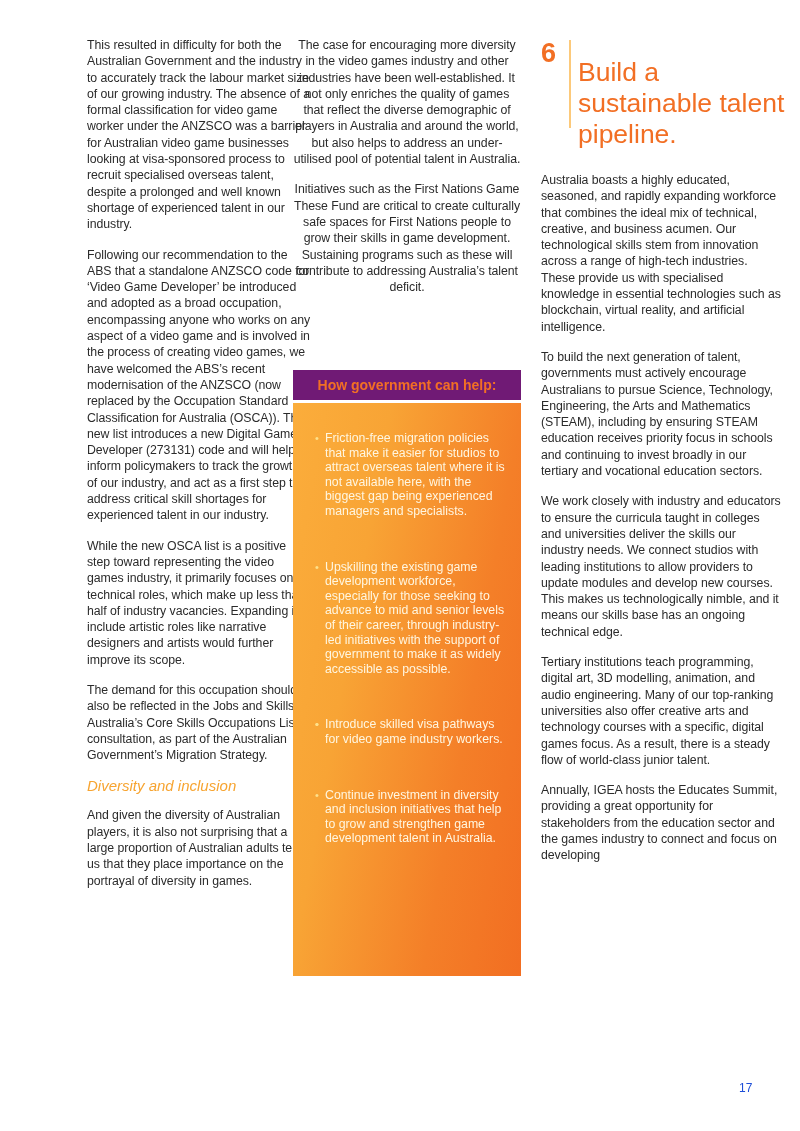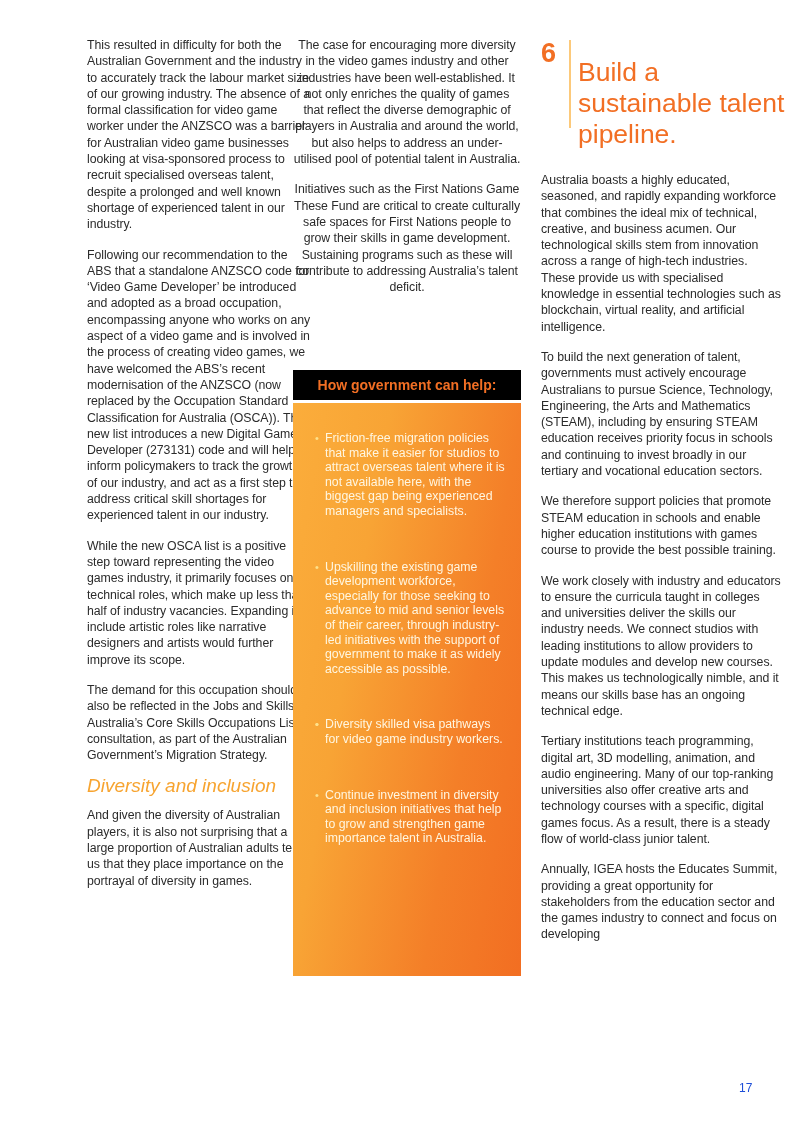--- a/index.html
+++ b/index.html
@@ -5,25 +5,25 @@
   html, body { margin: 0; padding: 0; }
   body {
     width: 800px; height: 1131px; background: #ffffff; position: relative; overflow: hidden;
     font-family: "Liberation Sans", "DejaVu Sans", sans-serif; color: #2b2b2b;
   }
   .col { position: absolute; top: 37px; }
   .col1 { left: 47px; width: 225px; margin-left: 40px; }
   .col2 { left: 293px; width: 228px; text-align: center; }
   .col3 { left: 541px; width: 240px; margin-top: 32px; }
   p { margin: 0 0 14px 0; font-size: 12.3px; line-height: 16.3px; letter-spacing: -0.05px; }
-  .subhead { color: #f7a430; font-style: italic; font-size: 19px; line-height: 18px; margin: 0 0 12px 0; }
+  .subhead { color: #f7a430; font-style: italic; font-size: 15px; line-height: 18px; margin: 0 0 12px 0; }
 
   .callout-head {
     position: absolute; left: 293px; top: 370px; width: 228px; height: 30px;
-    background: #000000; display: flex; align-items: center; justify-content: center;
+    background: #701a75; display: flex; align-items: center; justify-content: center;
   }
   .callout-head span { color: #f26f24; font-weight: bold; font-size: 14px; }
   .callout-body {
     position: absolute; left: 293px; top: 403px; width: 228px; height: 573px;
     background: linear-gradient(100deg, #fbad3b 0%, #f8a435 30%, #f47f28 70%, #f26e22 100%);
   }
   .callout-body ul { list-style: none; margin: 0; padding: 28px 14px 0 22px; }
   .callout-body li {
     position: relative; padding-left: 10px; color: #fff6e0; font-size: 12.3px; line-height: 14.6px;
     margin-bottom: 41px;
@@ -63,33 +63,32 @@
 </div>
 
 <div class="callout-head">
   <span>How government can help:</span>
 </div>
 <div class="callout-body">
   <ul>
     <li><span class="bullet">•</span><span>Friction-free migration policies that make it easier for studios to attract overseas talent where it is not available here, with the biggest gap being experienced managers and specialists.</span></li>
     <li><span class="bullet">•</span><span>Upskilling the existing game development workforce, especially for those seeking to advance to mid and senior levels of their career, through industry-led initiatives with the support of government to make it as widely accessible as possible.</span></li>
     <li><span class="bullet">•</span></li>
-    <li><span class="bullet">•</span><span>Diversity skilled visa pathways for video game industry workers.</span></li>
-    <li><span class="bullet">•</span><span>Continue investment in diversity and inclusion initiatives that help to grow and strengthen game importance talent in Australia.</span></li>
+    <li><span class="bullet">•</span><span>Introduce skilled visa pathways for video game industry workers.</span></li>
+    <li><span class="bullet">•</span><span>Continue investment in diversity and inclusion initiatives that help to grow and strengthen game development talent in Australia.</span></li>
   </ul>
 </div>
 
 <div class="heading">
   <span class="num">6</span>
   <span class="bar"></span>
   <span class="title">Build a sustainable talent pipeline.</span>
 </div>
 
 <div class="col col3">
   <p>Australia boasts a highly educated, seasoned, and rapidly expanding workforce that combines the ideal mix of technical, creative, and business acumen. Our technological skills stem from innovation across a range of high-tech industries. These provide us with specialised knowledge in essential technologies such as blockchain, virtual reality, and artificial intelligence.</p>
   <p>To build the next generation of talent, governments must actively encourage Australians to pursue Science, Technology, Engineering, the Arts and Mathematics (STEAM), including by ensuring STEAM education receives priority focus in schools and continuing to invest broadly in our tertiary and vocational education sectors.</p>
-  <p>We therefore support policies that promote STEAM education in schools and enable higher education institutions with games course to provide the best possible training.</p>
   <p>We work closely with industry and educators to ensure the curricula taught in colleges and universities deliver the skills our industry needs. We connect studios with leading institutions to allow providers to update modules and develop new courses. This makes us technologically nimble, and it means our skills base has an ongoing technical edge.</p>
   <p>Tertiary institutions teach programming, digital art, 3D modelling, animation, and audio engineering. Many of our top-ranking universities also offer creative arts and technology courses with a specific, digital games focus. As a result, there is a steady flow of world-class junior talent.</p>
   <p>Annually, IGEA hosts the Educates Summit, providing a great opportunity for stakeholders from the education sector and the games industry to connect and focus on developing</p>
 </div>
 
 <div class="page-num">17</div>
 
 </body></html>

